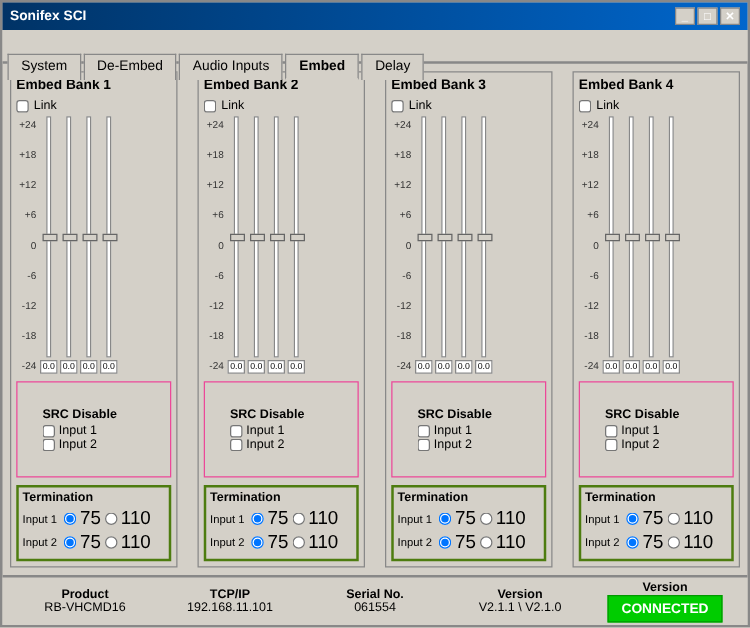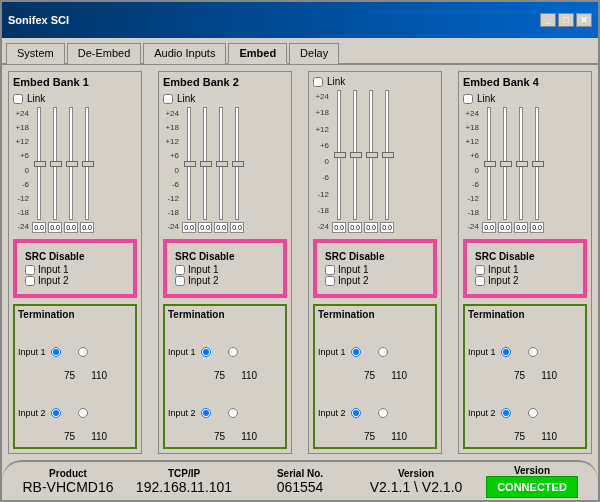--- a/index.html
+++ b/index.html
@@ -21,21 +21,21 @@
     }
     .title-bar {
       background: linear-gradient(to right, #003366, #0066cc);
       color: white;
       font-size: 11px;
       font-weight: bold;
       padding: 3px 6px;
       display: flex;
       align-items: center;
       justify-content: space-between;
-      height: 36px;
+      height: 22px;
       text-align: right;
     }
     .title-bar-buttons {
       display: flex;
       gap: 2px;
     }
     .title-btn {
       width: 16px;
       height: 14px;
       background: #d4d0c8;
@@ -59,21 +59,21 @@
       border-bottom: 2px solid #888;
     }
     .tab {
       padding: 3px 10px;
       background: #d4d0c8;
       border: 1px solid #888;
       border-bottom: none;
       cursor: pointer;
       font-size: 11px;
       position: relative;
-      top: 1px;
+      top: 15px;
     }
     .tab.active {
       background: #d4d0c8;
       border-bottom: 2px solid #d4d0c8;
       font-weight: bold;
       z-index: 1;
     }
     .content {
       flex: 1;
       padding: 6px;
@@ -158,22 +158,22 @@
     .fader-value-box {
       font-size: 7px;
       border: 1px solid #888;
       background: white;
       width: 14px;
       text-align: center;
       margin-top: 2px;
       padding: 1px 0;
     }
     .src-disable {
-      border: 4px solid #ec4899;
-      padding: 8px;
+      border: 1px solid #ec4899;
+      padding: 20px;
       margin-top: 3px;
     }
     .src-title {
       font-weight: bold;
       font-size: 10px;
       margin-bottom: 2px;
     }
     .check-row {
       display: flex;
       align-items: center;
@@ -200,46 +200,44 @@
     .term-label {
       width: 30px;
       font-size: 9px;
     }
     .radio-group {
       display: flex;
       align-items: center;
       gap: 3px;
     }
     .radio-label {
-      font-size: 10px;
-      margin-top: 48px;
+      font-size: 15px;
     }
     .status-bar {
       background: #d4d0c8;
       border-top: 2px solid #888;
       padding: 4px 8px;
       display: flex;
       align-items: center;
       gap: 0;
       height: 40px;
-      border-radius: 20px;
     }
     .status-item {
       flex: 1;
       display: flex;
       flex-direction: column;
       align-items: center;
       font-size: 10px;
     }
     .status-item-label {
       font-weight: bold;
       font-size: 10px;
     }
     .status-value {
-      font-size: 14px;
+      font-size: 10px;
     }
     .status-connected {
       background: #00cc00;
       color: white;
       font-weight: bold;
       font-size: 11px;
       padding: 4px 10px;
       border: 1px solid #009900;
     }
     input[type="checkbox"] {
@@ -428,20 +426,21 @@
               <div class="radio-group">
                 <input type="radio" name="bank2_term_row2" checked="" style="">
                 <span class="radio-label">75</span>
                 <input type="radio" name="bank2_term_row2" style="">
                 <span class="radio-label">110</span>
               </div>
             </div>
           </div>
         </div>
         <div class="bank">
+          <div class="bank-title">Embed Bank 3</div>
           <div class="link-row">
             <input type="checkbox" style="">
             <span>Link</span>
           </div>
           <div class="fader-area">
             <div class="fader-scale">
               <span>+24</span>
               <span>+18</span>
               <span>+12</span>
               <span>+6</span>

